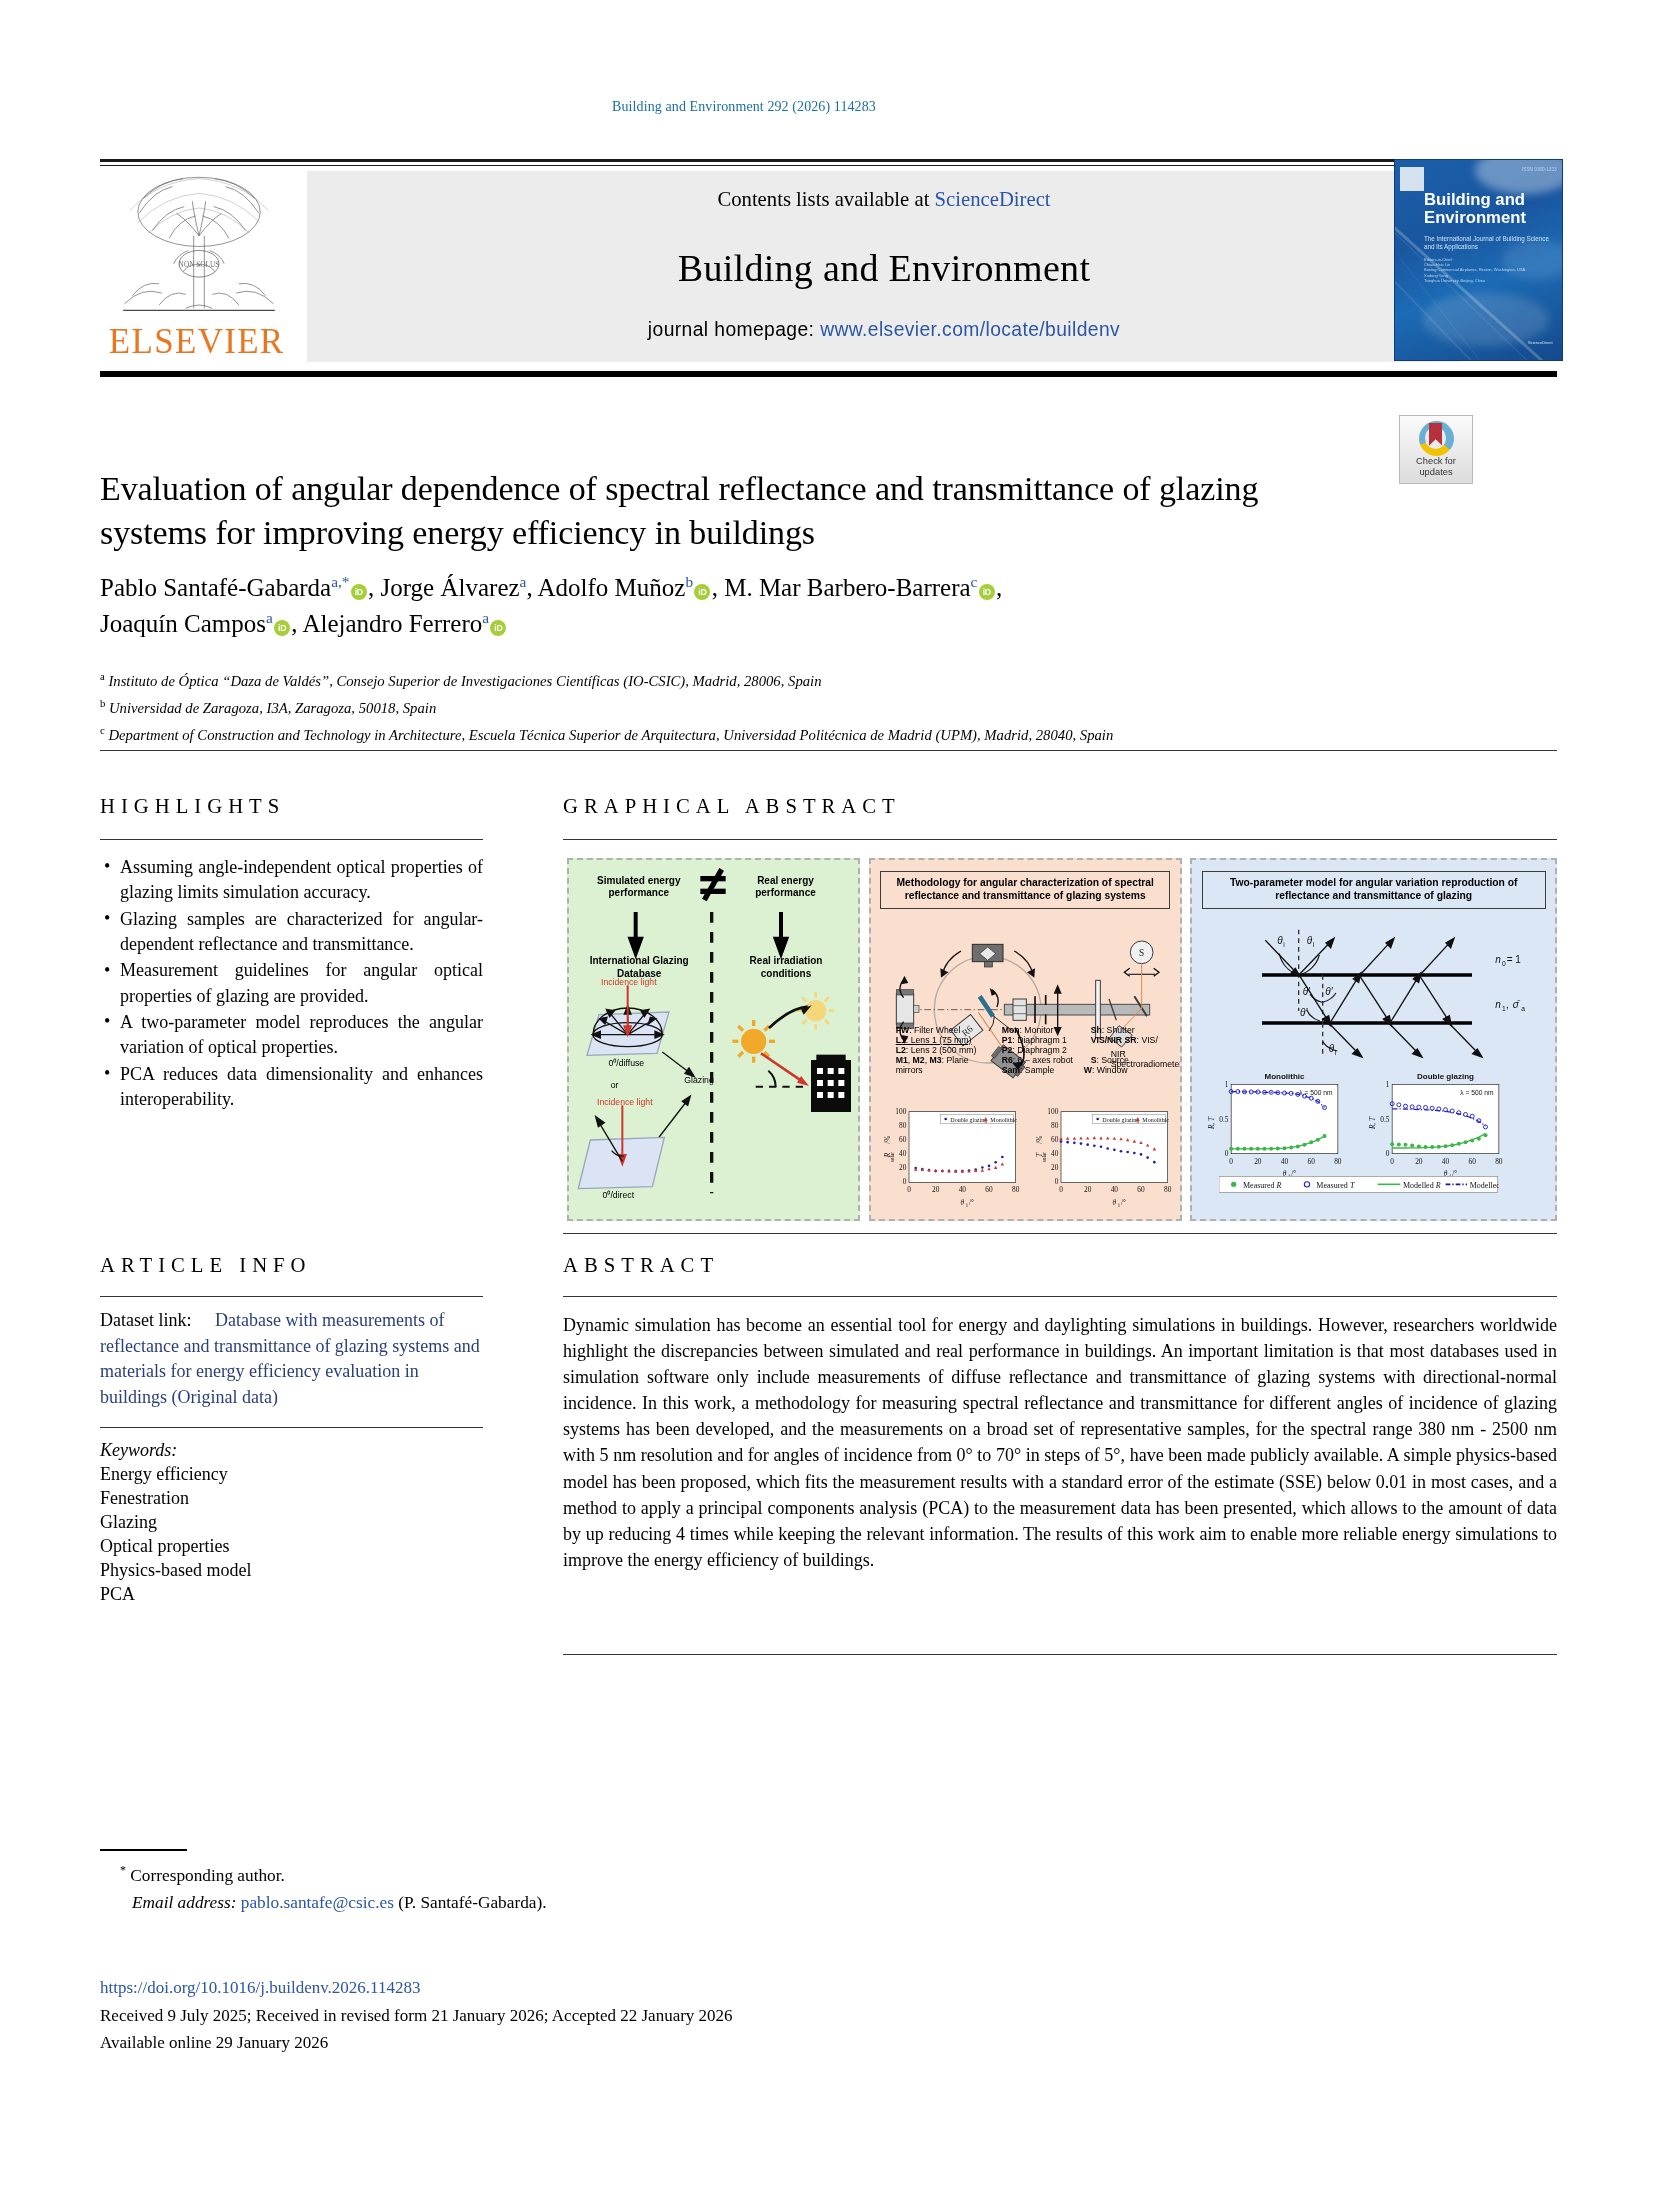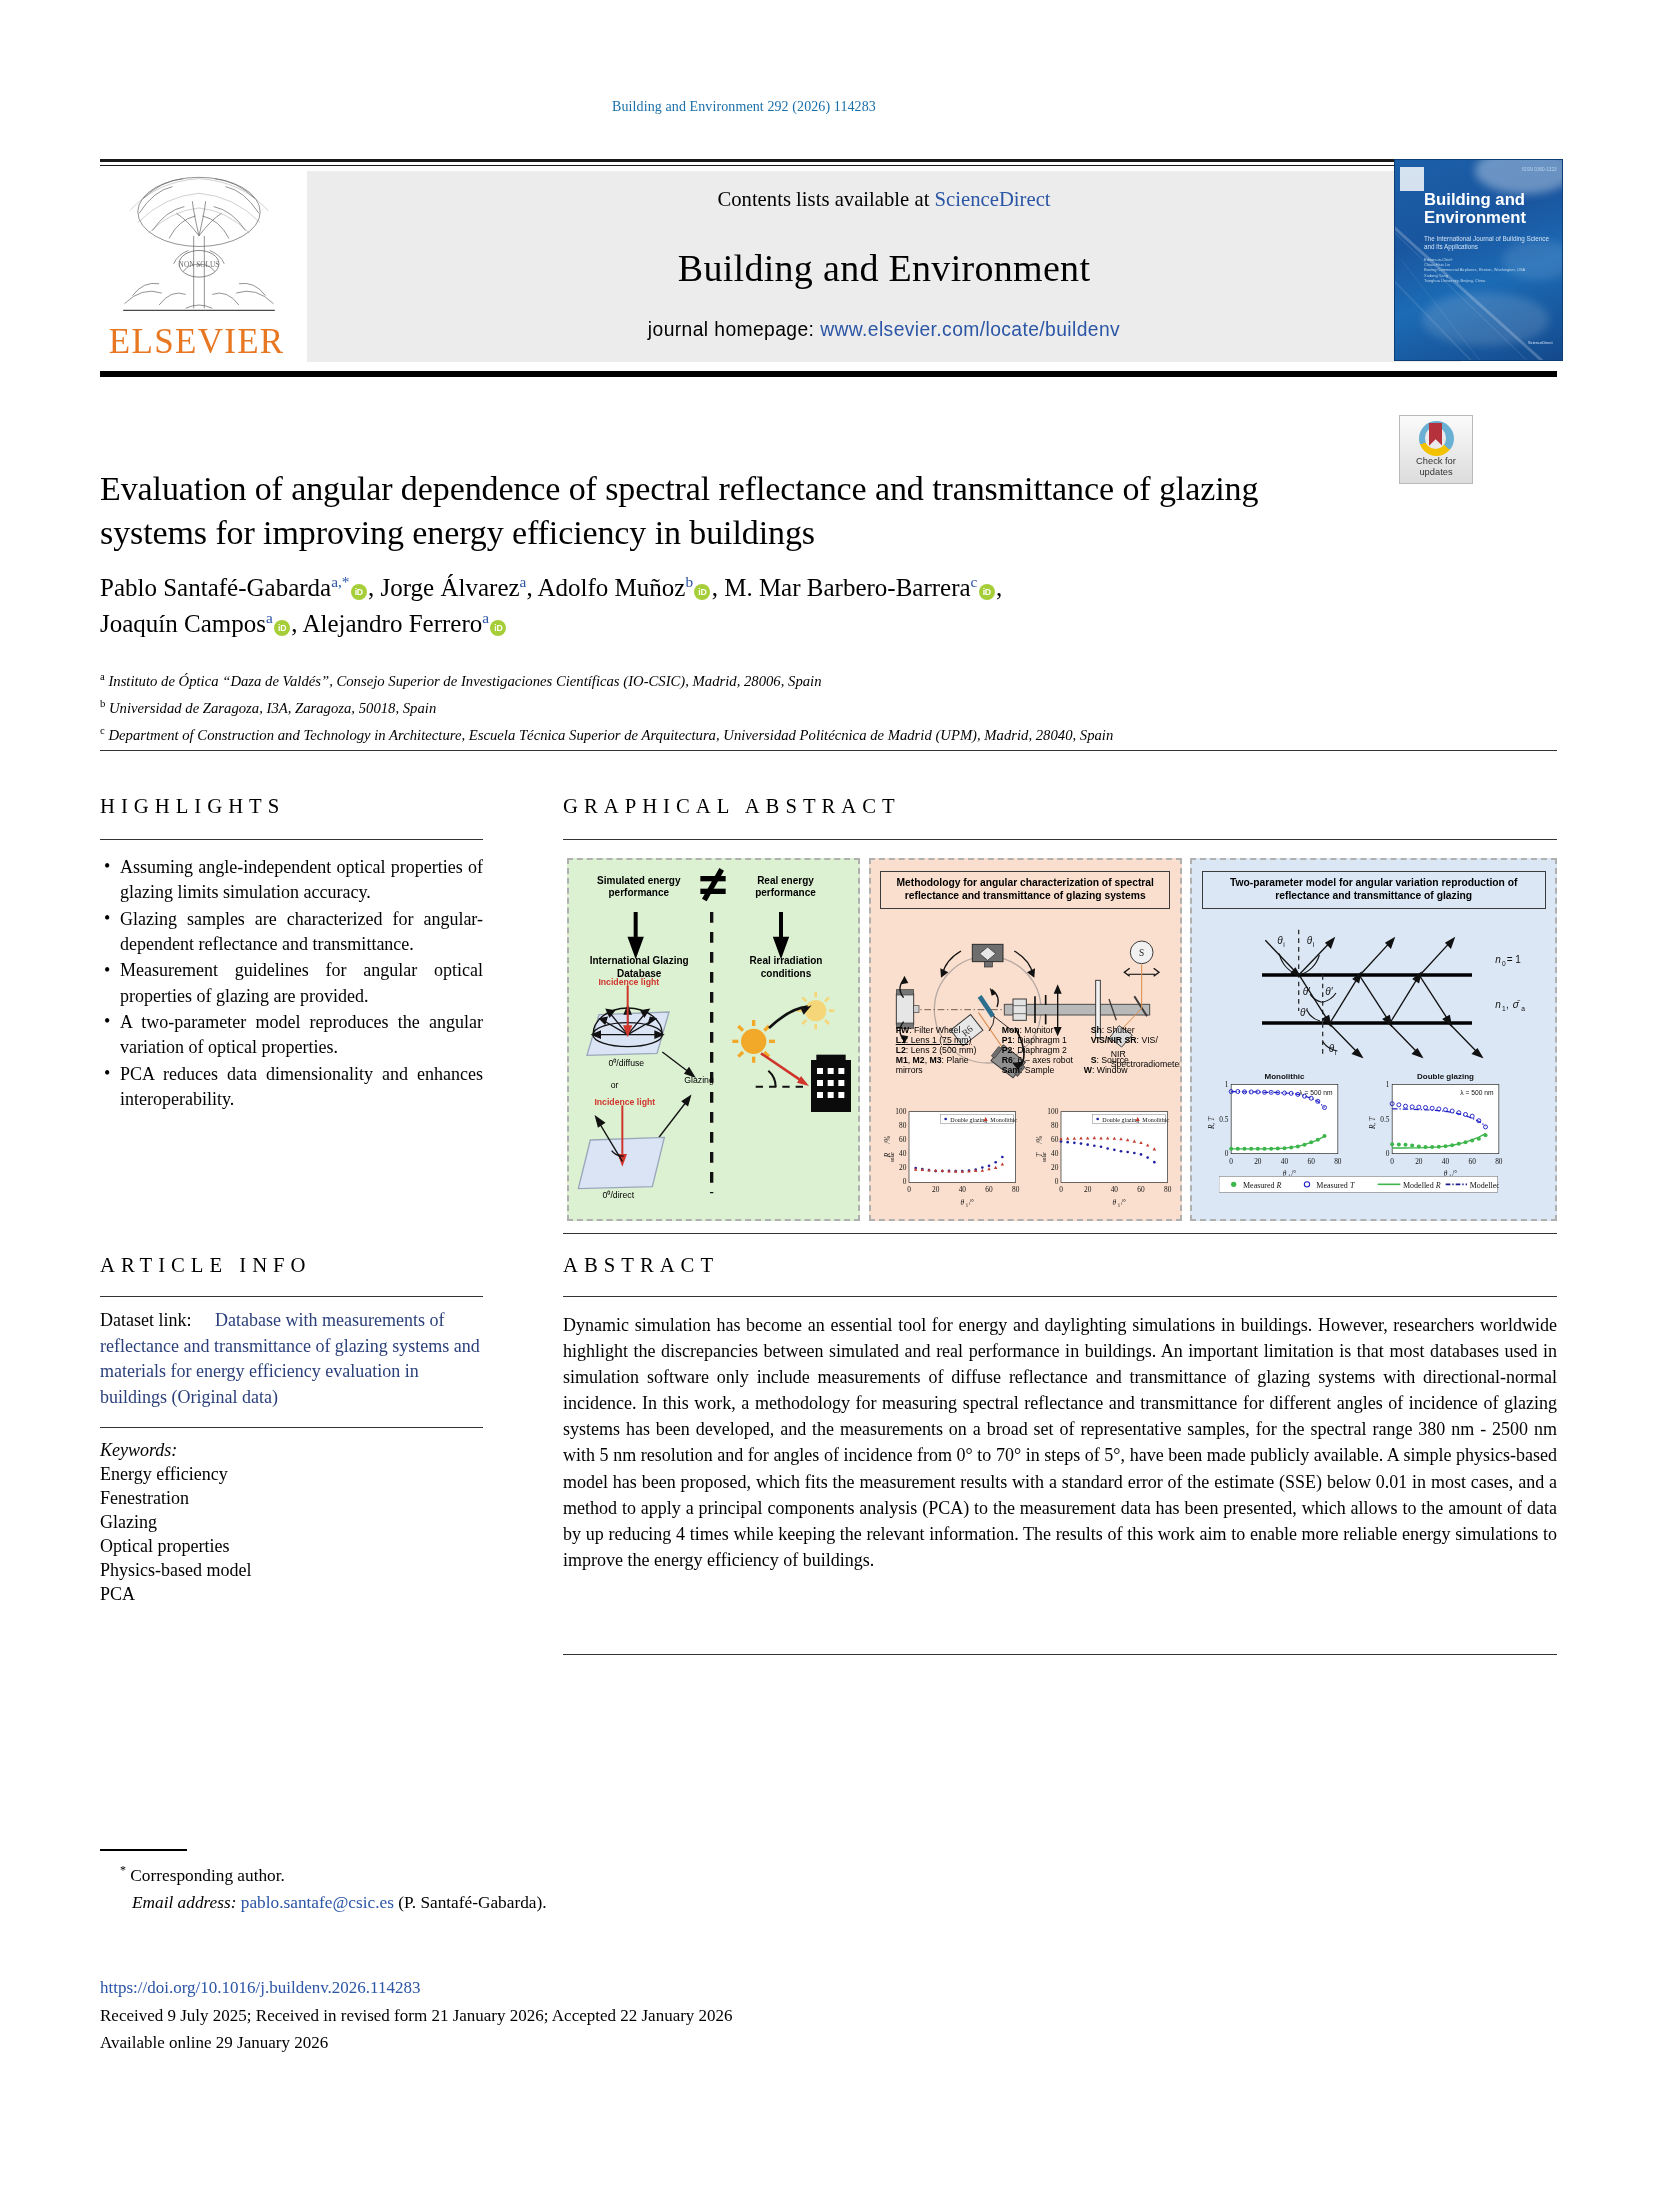--- a/index.html
+++ b/index.html
@@ -151,21 +151,21 @@
   .ga-p3{flex:1;background:#dbe7f5;}
   .ga-rule-bot{position:absolute;left:563px;top:1233px;width:994px;height:1.3px;background:#333;}
 
   .ga-titlebox{
     position:absolute;left:9.3px;top:10.7px;right:9.3px;border:1.3px solid #3b3b3b;
     text-align:center;font-size:10.3px;font-weight:bold;line-height:1.25;padding:5.3px 2.7px;
     box-sizing:border-box;
   }
   .p1-lbl{position:absolute;font-size:10px;font-weight:bold;text-align:center;line-height:1.25;}
   .p1-small{position:absolute;font-size:8.7px;text-align:center;}
-  .p1-red{color:#d0352b;font-weight:bold;}
+  .p1-red{color:#d0352b;}
 
   
   .ab-head{position:absolute;left:563px;top:1254px;font-size:20.7px;letter-spacing:6px;}
   .ab-rule1{position:absolute;left:563px;top:1296px;width:994px;height:1.3px;background:#333;}
   .ab-text{
     position:absolute;left:563px;top:1312px;width:994px;font-size:18px;line-height:1.45;
     text-align:justify;
   }
   .ab-rule2{position:absolute;left:563px;top:1654px;width:994px;height:1.3px;background:#333;}
 

